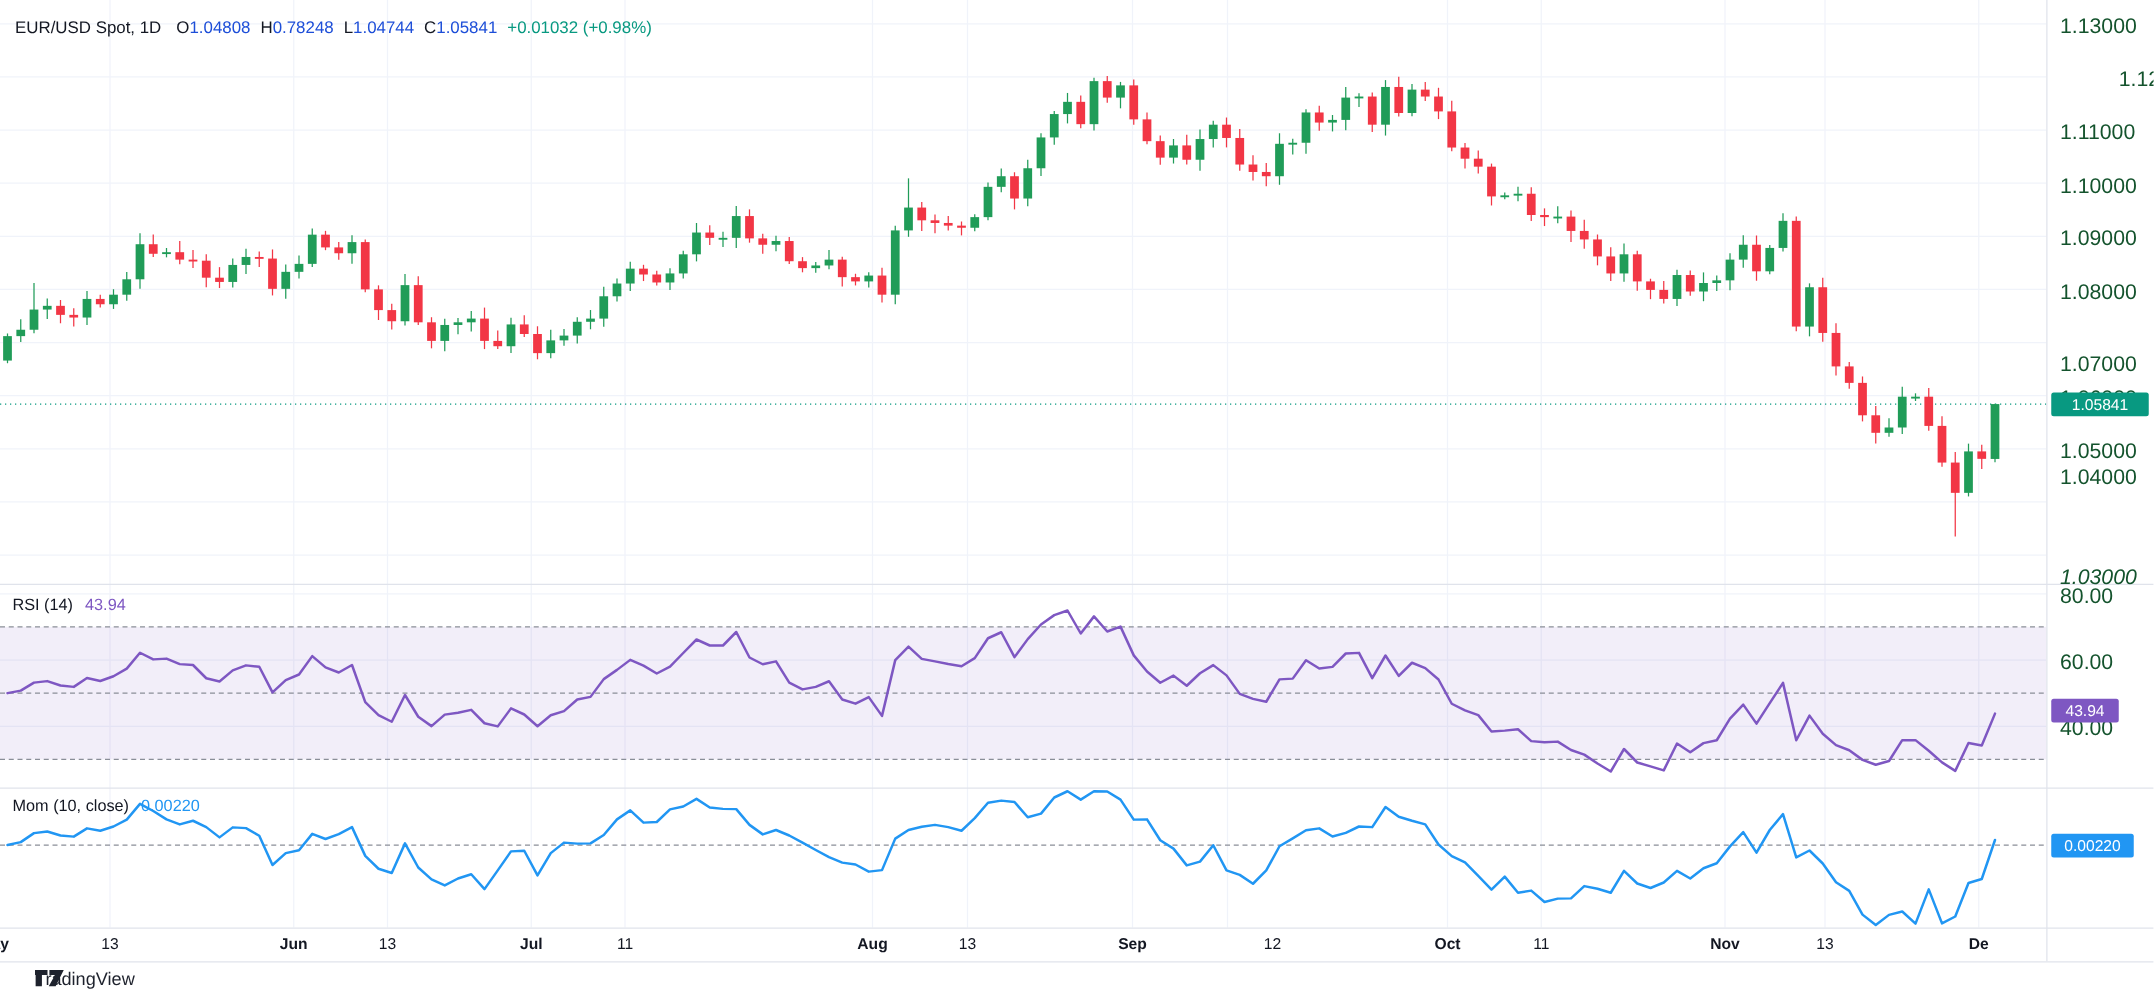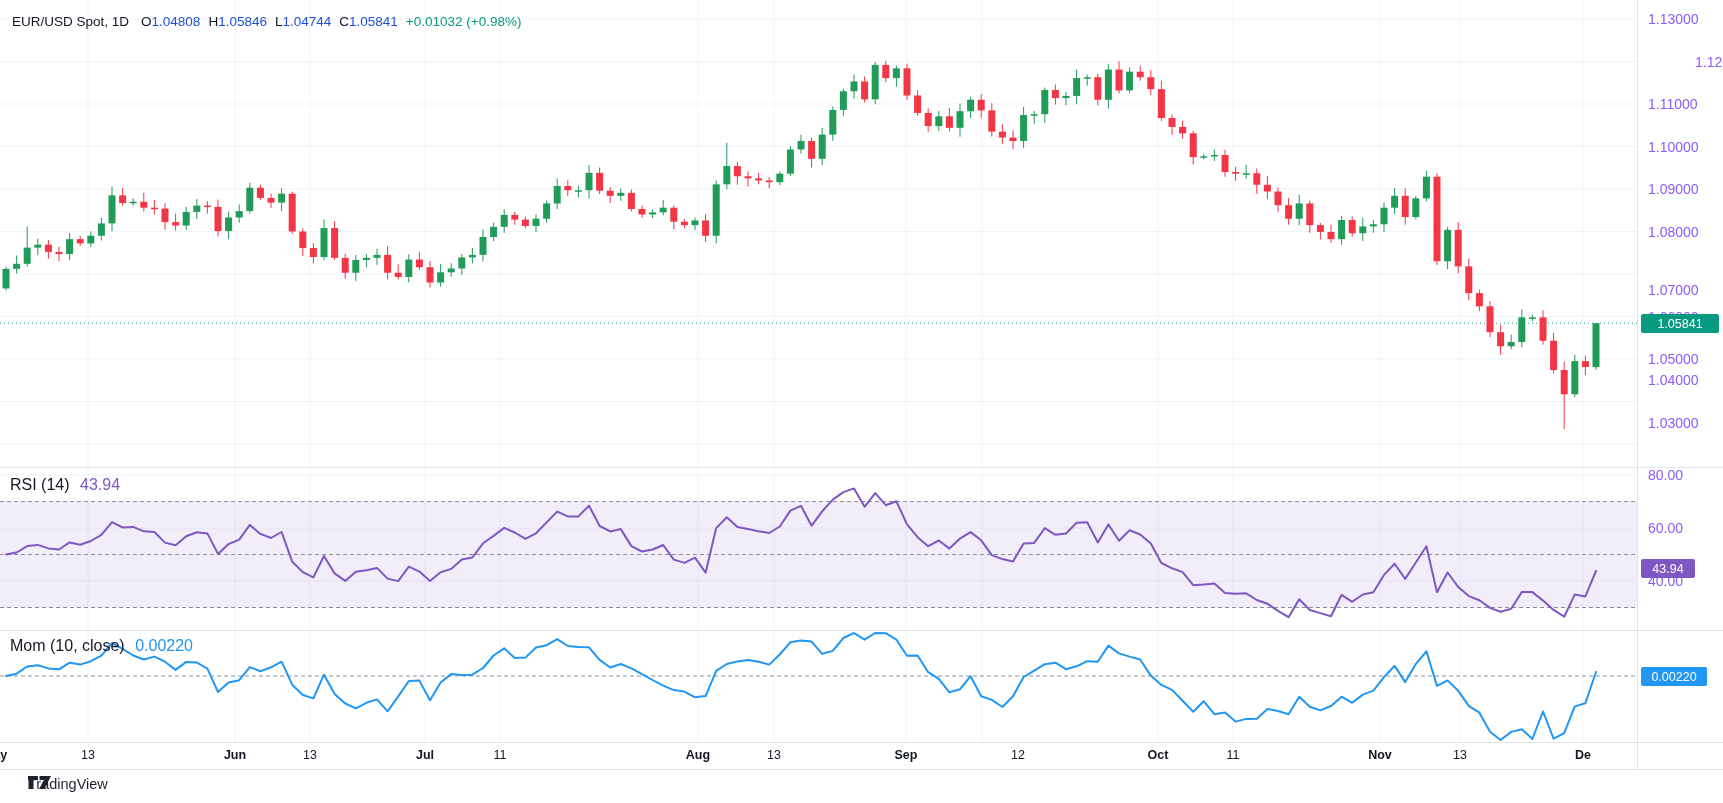--- a/index.html
+++ b/index.html
@@ -5,25 +5,25 @@
   html,body{margin:0;padding:0;background:#fff;}
   .root{position:relative;width:1723px;height:803px;background:#ffffff;overflow:hidden;
         font-family:"Liberation Sans","DejaVu Sans",sans-serif;color:#131722;}
   svg{position:absolute;left:0;top:0;display:block;}
   .overlay{position:absolute;left:0;top:0;width:1723px;height:803px;pointer-events:none;}
   .legend{position:absolute;left:12px;top:14px;font-size:13.5px;font-weight:500;white-space:nowrap;}
   .legend .sym{color:#131722;margin-right:4px;}
   .legend .k{color:#131722;margin-left:8px;}
   .legend .v{color:#1d4ed8;}
   .legend .chg{color:#089981;margin-left:8px;}
-  .pane-label{position:absolute;left:10px;font-size:16px;font-weight:500;white-space:nowrap;color:#131722;}
+  .pane-label{position:absolute;left:10px;font-size:13px;font-weight:500;white-space:nowrap;color:#131722;}
   .pane-label .val{margin-left:6px;}
   .rsi-val{color:#7e57c2;}
   .mom-val{color:#2196f3;}
-  .axis-label{position:absolute;left:1648px;font-size:14px;color:#8b5cf6;white-space:nowrap;}
+  .axis-label{position:absolute;left:1648px;font-size:17px;color:#14532d;white-space:nowrap;}
   .badge{position:absolute;left:1641px;width:78px;height:19px;border-radius:2px;color:#fff;
          font-size:12.5px;display:flex;align-items:center;justify-content:center;}
   .badge-price{background:#089981;top:314px;}
   .badge-rsi{background:#7e57c2;top:559px;width:54px;}
   .badge-mom{background:#2196f3;top:667px;width:66px;}
   .tick{position:absolute;top:748px;width:56px;margin-left:-28px;text-align:center;
         font-size:12.5px;color:#131722;}
   .tick.bold{font-weight:700;}
   .footer{position:absolute;left:28px;top:776px;display:flex;align-items:center;gap:7px;}
   .footer .brand{font-size:14.5px;font-weight:500;color:#1e222d;}
@@ -376,21 +376,21 @@
       <line x1="0" y1="467.5" x2="1723" y2="467.5" stroke="#e0e3eb" stroke-width="1"></line>
       <line x1="0" y1="630.5" x2="1723" y2="630.5" stroke="#e0e3eb" stroke-width="1"></line>
       <line x1="0" y1="742.5" x2="1723" y2="742.5" stroke="#e0e3eb" stroke-width="1"></line>
       <line x1="0" y1="769.5" x2="1723" y2="769.5" stroke="#e0e3eb" stroke-width="1"></line>
       <line x1="1637.5" y1="0" x2="1637.5" y2="769" stroke="#e0e3eb" stroke-width="1"></line>
     </svg>
 
   <div class="overlay">
 
     <div class="legend">
-      <span class="sym">EUR/USD Spot, 1D</span><span class="k">O</span><span class="v">1.04808</span><span class="k">H</span><span class="v">1.05846</span><span class="k">L</span><span class="v">1.04744</span><span class="k">C</span><span class="v">1.05841</span><span class="chg">+0.01032 (+0.98%)</span>
+      <span class="sym">EUR/USD Spot, 1D</span><span class="k">O</span><span class="v">1.04808</span><span class="k">H</span><span class="v">0.78248</span><span class="k">L</span><span class="v">1.04744</span><span class="k">C</span><span class="v">1.05841</span><span class="chg">+0.01032 (+0.98%)</span>
     </div>
 
     <div class="pane-label" style="top:476px;">
       <span>RSI (14)</span>
       <span class="val rsi-val">43.94</span>
     </div>
 
     <div class="pane-label" style="top:637px;">
       <span>Mom (10, close)</span>
       <span class="val mom-val">0.00220</span>
@@ -400,21 +400,21 @@
         <div class="axis-label" style="top: 11px;">1.13000</div>
         <div class="axis-label" style="top: 53.5px; margin-left: 47px;">1.12000</div>
         <div class="axis-label" style="top: 96px;">1.11000</div>
         <div class="axis-label" style="top: 138.5px;">1.10000</div>
         <div class="axis-label" style="top: 181px;">1.09000</div>
         <div class="axis-label" style="top: 223.5px;">1.08000</div>
         <div class="axis-label" style="top: 282px; text-align: right;">1.07000</div>
         <div class="axis-label" style="top: 308.5px;">1.06000</div>
         <div class="axis-label" style="top: 351px;">1.05000</div>
         <div class="axis-label" style="top: 372px;">1.04000</div>
-        <div class="axis-label" style="top: 415px;">1.03000</div>
+        <div class="axis-label" style="top: 452px; font-style: italic;">1.03000</div>
       </div>
     <div id="rsi-labels">
         <div class="axis-label" style="top: 467px;">80.00</div>
         <div class="axis-label" style="top: 520px;">60.00</div>
         <div class="axis-label" style="top: 573px; text-align: right;">40.00</div>
       </div>
     <div id="time-labels">
         <div class="tick bold" style="left: -5px;">May</div>
         <div class="tick" style="left: 88px;">13</div>
         <div class="tick bold" style="left: 235px;">Jun</div>

